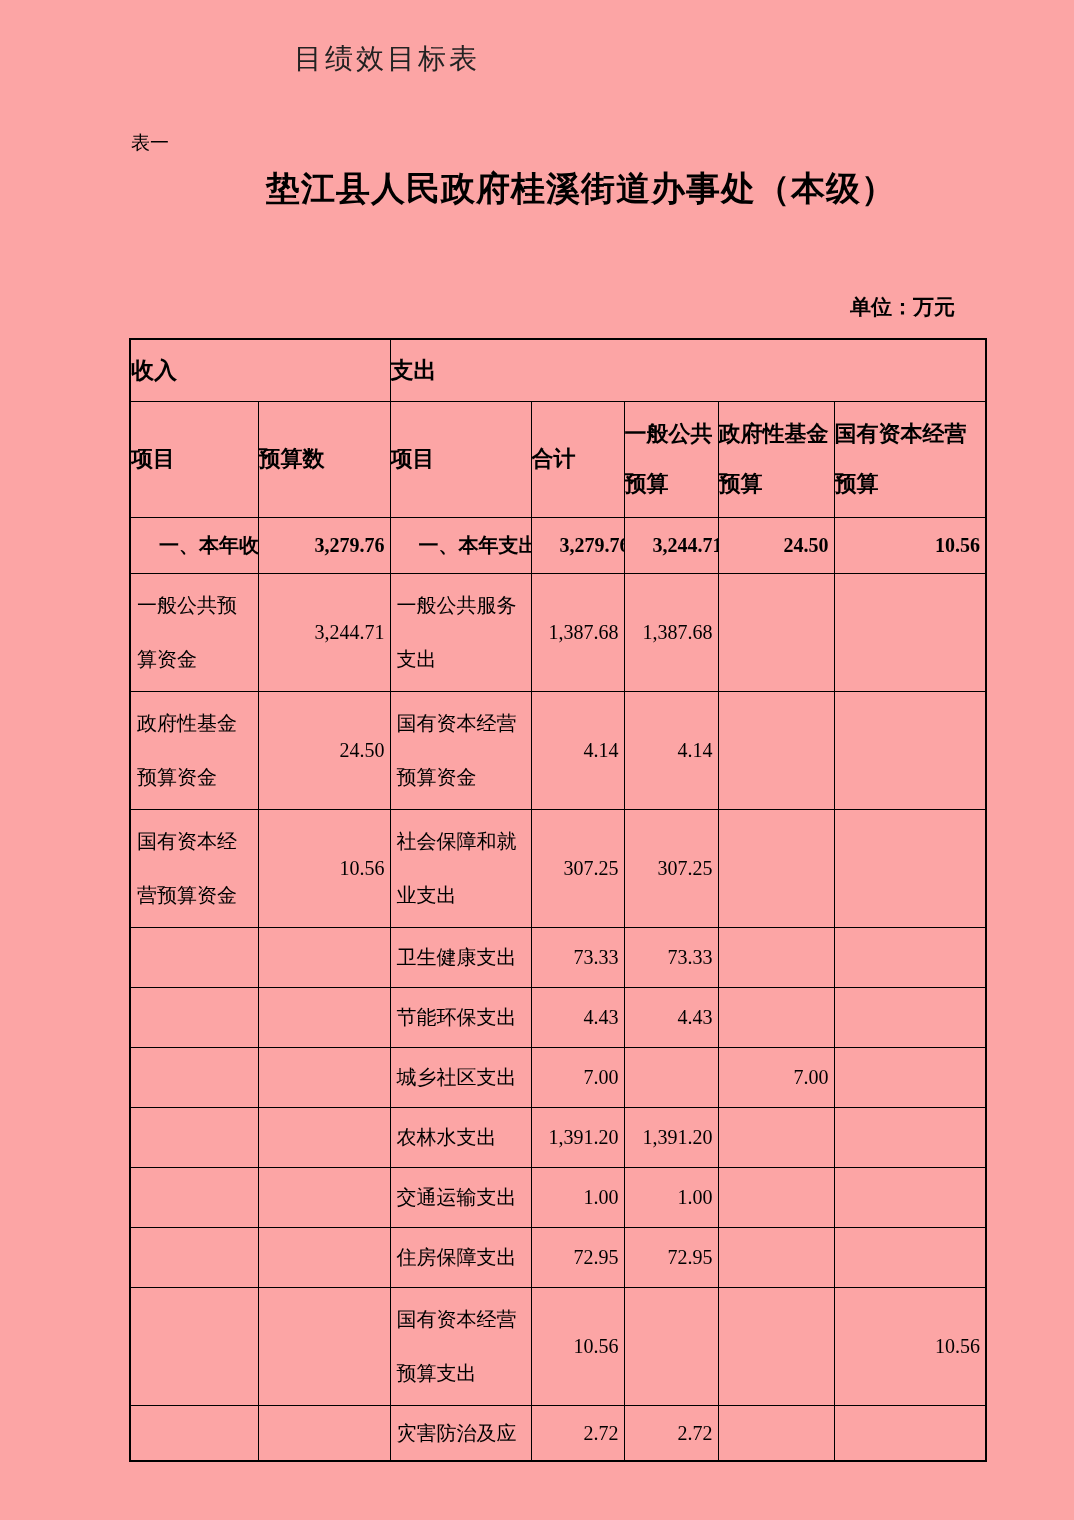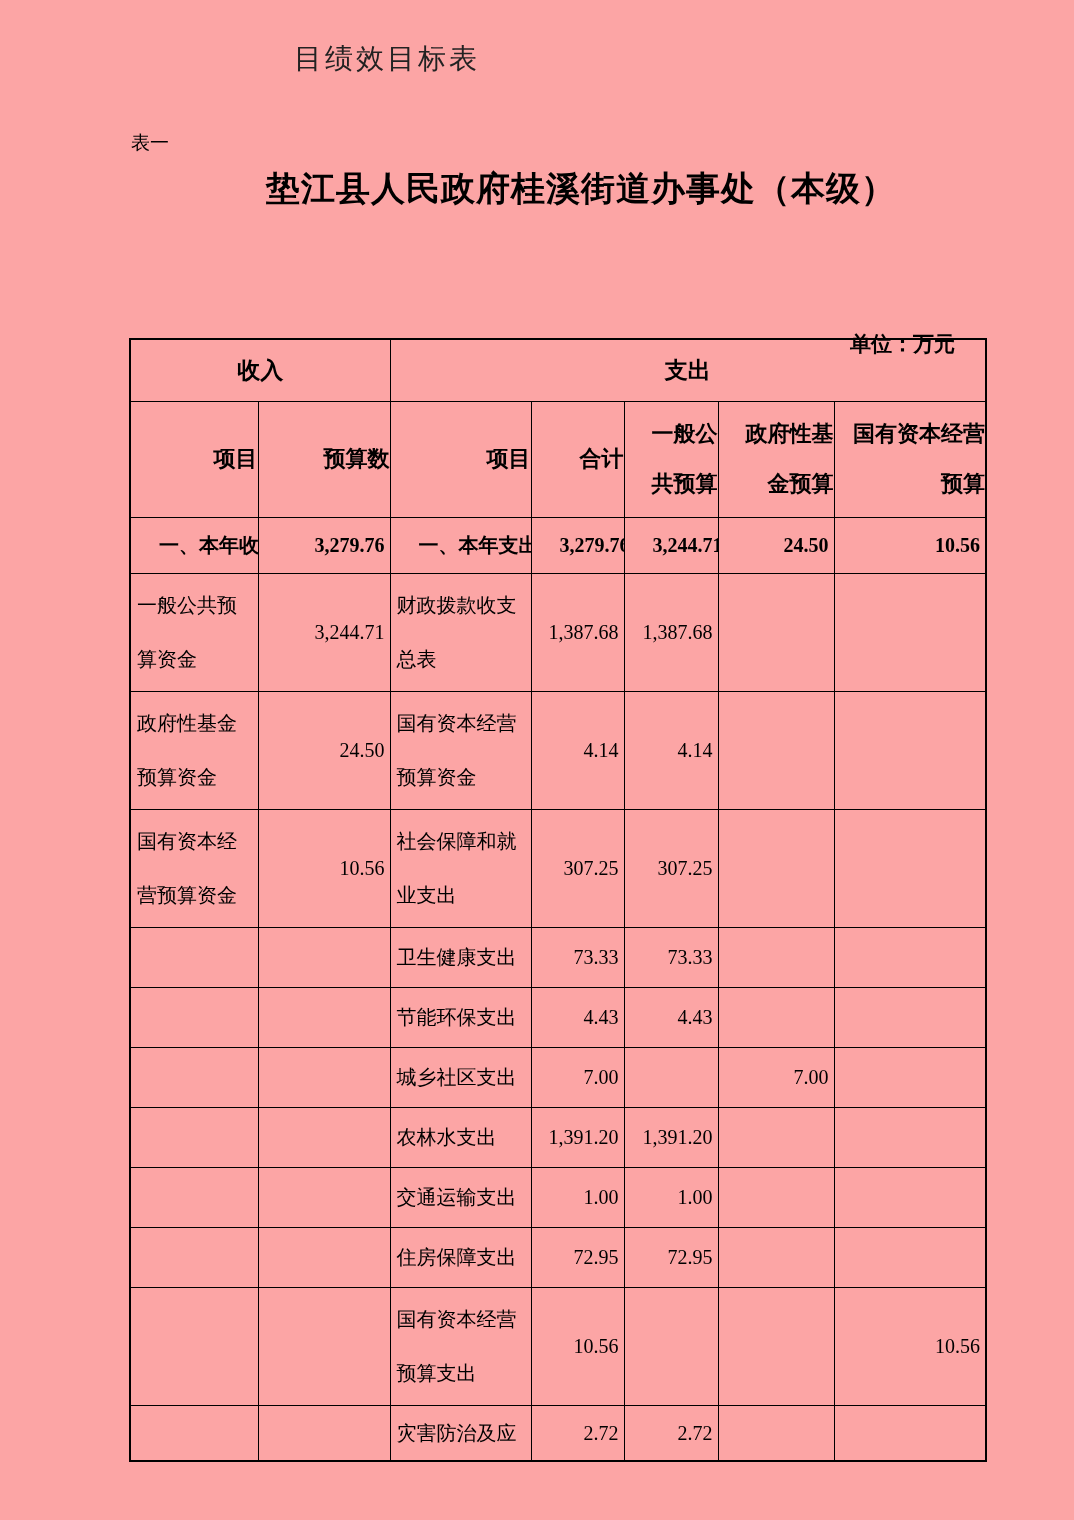--- a/index.html
+++ b/index.html
@@ -43,50 +43,48 @@
     font-size: 33px;
     font-weight: bold;
     letter-spacing: 1px;
   }
   .unit-label {
     position: absolute;
     top: 293px; right: 119px;
     font-size: 21px;
     font-weight: bold;
     font-family: "Liberation Sans", "DejaVu Sans", sans-serif;
-    margin-top: 37px;
   }
   table.budget {
     position: absolute;
     top: 338px; left: 129px;
     width: 856px;
     border-collapse: collapse;
     table-layout: fixed;
     border: 2px solid #000;
   }
   table.budget td {
     border: 1px solid #000;
     vertical-align: middle;
     overflow: hidden;
   }
   tr.group-header td {
     font-family: "Liberation Sans", "DejaVu Sans", sans-serif;
     font-weight: bold;
     font-size: 23px;
-    text-align: center;
+    text-align: left;
     height: 62px;
   }
   tr.col-header td {
     font-family: "Liberation Sans", "DejaVu Sans", sans-serif;
     font-weight: bold;
     font-size: 22px;
-    text-align: right;
+    text-align: left;
     height: 116px;
     line-height: 50px;
-    padding-left: 8px;
   }
   td.item {
     text-align: left;
     padding: 0 4px 0 6px;
     font-size: 20px;
     line-height: 54px;
   }
   td.num {
     text-align: right;
     padding: 0 5px 0 2px;
@@ -144,21 +142,21 @@
       <td class="item">一、本年支出</td>
       <td class="num">3,279.76</td>
       <td class="num">3,244.71</td>
       <td class="num">24.50</td>
       <td class="num">10.56</td>
     </tr>
 
     <tr class="tall">
       <td class="item">一般公共预算资金</td>
       <td class="num">3,244.71</td>
-      <td class="item">财政拨款收支总表</td>
+      <td class="item">一般公共服务支出</td>
       <td class="num">1,387.68</td>
       <td class="num">1,387.68</td>
       <td class="num"></td>
       <td class="num"></td>
     </tr>
 
     <tr class="tall">
       <td class="item">政府性基金预算资金</td>
       <td class="num">24.50</td>
       <td class="item">国有资本经营预算资金</td>

